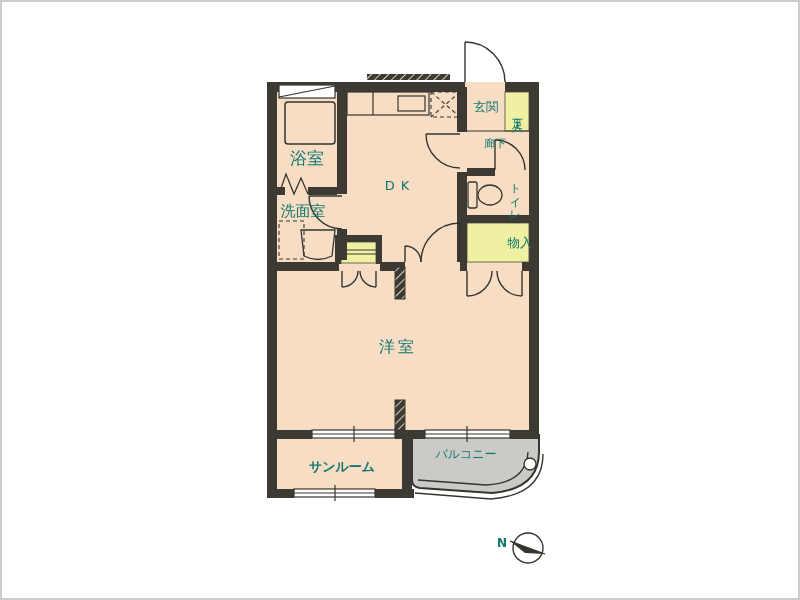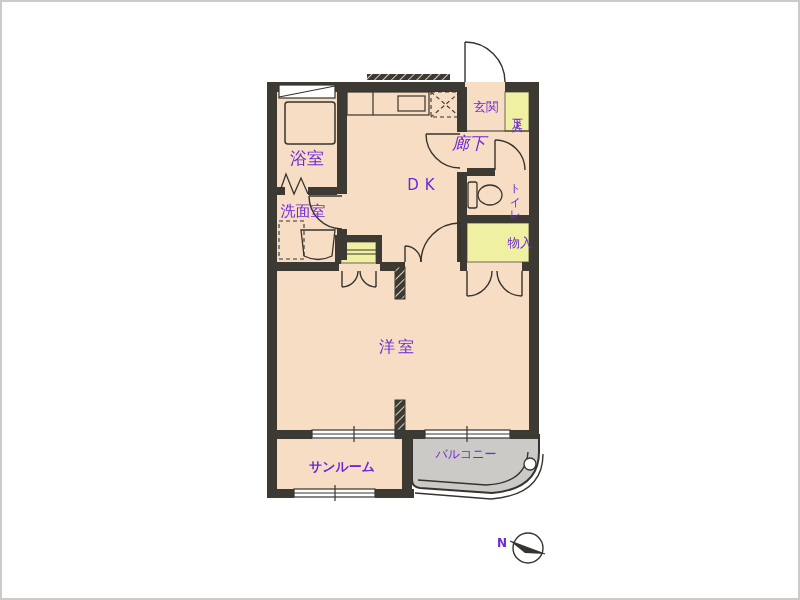--- a/index.html
+++ b/index.html
@@ -4,21 +4,21 @@
 <style>
   html,body{margin:0;padding:0;background:#fff;}
   .frame{
     position:relative;width:800px;height:600px;box-sizing:border-box;
     background:#fff;border:2px solid #cccbc9;overflow:hidden;
     font-family:"DejaVu Sans", sans-serif;
   }
   svg{position:absolute;left:0;top:0;}
   .lbl{
     position:absolute;transform:translate(-50%,-50%);
-    color:#6d28d9;white-space:nowrap;line-height:1;user-select:none;
+    color:#0f766e;white-space:nowrap;line-height:1;user-select:none;
   }
   .vert{writing-mode:vertical-rl;text-orientation:upright;letter-spacing:1px;}
 </style>
 </head>
 <body>
 
 <div class="frame" style="border-color: rgb(204, 203, 201);">
 
 <svg width="800" height="600" viewBox="0 0 800 600">
   <defs>
@@ -161,24 +161,24 @@
 
   <g>
     <circle cx="526" cy="546" r="15" fill="#fff" style="stroke:var(--line)" stroke-width="1.4"></circle>
     <line x1="508" y1="539" x2="543" y2="552" style="stroke:var(--line)" stroke-width="1.2"></line>
     <path d="M508,539 L543,552 L523,551 Z" style="fill:var(--line)"></path>
   </g>
 </svg>
 
 <div class="lbl" style="left:305px;top:156px;font-size:17px;">浴室</div>
 <div class="lbl" style="left:301px;top:209px;font-size:15px;">洗面室</div>
-<div class="lbl" style="left:398px;top:183px;font-size:15px;letter-spacing:6px;margin-left:24px;">DK</div>
+<div class="lbl" style="left:398px;top:183px;font-size:13px;letter-spacing:6px;">DK</div>
 <div class="lbl" style="left:484px;top:105px;font-size:12.5px;">玄関</div>
 <div class="lbl vert" style="left:515px;top:109px;font-size:11px;">下足入</div>
-<div class="lbl" style="left:467px;top:141px;font-size:17px;font-style:italic;">廊下</div>
+<div class="lbl" style="left:493px;top:141px;font-size:11px;">廊下</div>
 <div class="lbl vert" style="left:513px;top:194px;font-size:11px;">トイレ</div>
 <div class="lbl" style="left:494px;top:241px;font-size:12.5px;margin-left:24px;">物入</div>
 <div class="lbl" style="left:396px;top:345px;font-size:16px;letter-spacing:3px;">洋室</div>
 <div class="lbl" style="left:340px;top:464px;font-size:13px;font-weight:bold;">サンルーム</div>
 <div class="lbl" style="left:464px;top:452px;font-size:12px;">バルコニー</div>
 <div class="lbl" style="left:500px;top:541px;font-size:12px;font-weight:bold;">N</div>
 
 </div>
 
 </body></html>

